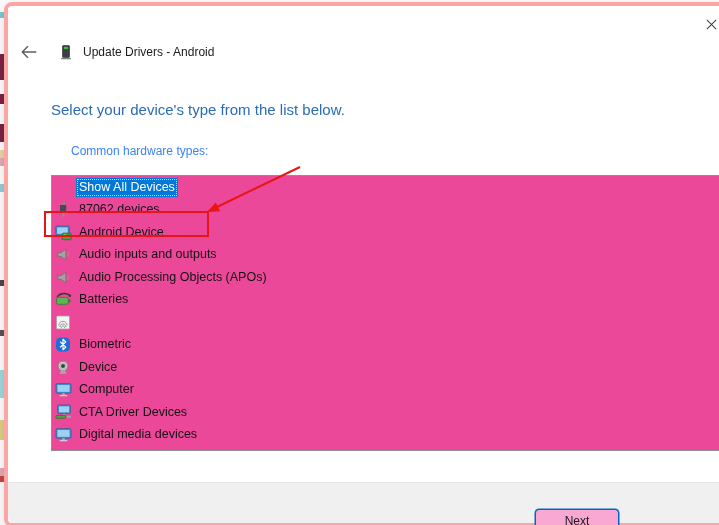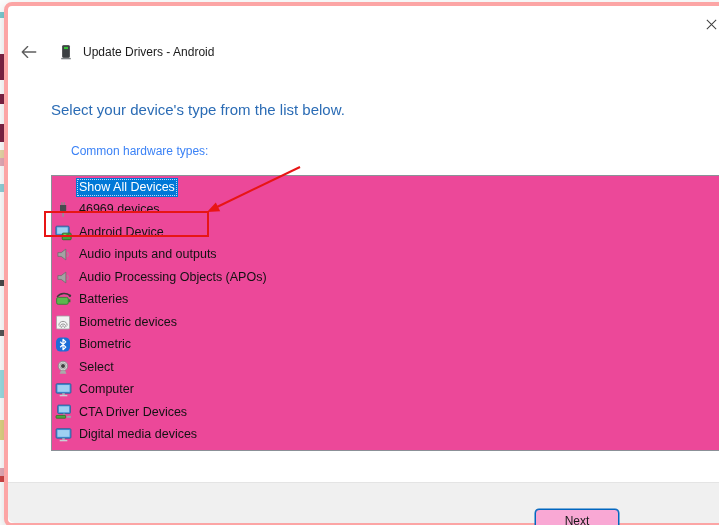--- a/index.html
+++ b/index.html
@@ -105,21 +105,21 @@
         </div>
         <div class="row">
           <span class="row-ic">
             <svg width="16" height="17" viewBox="0 0 16 16">
               <rect x="6.2" y="0.8" width="1.4" height="2.6" fill="#8a8a8a"></rect>
               <rect x="8.6" y="0.8" width="1.4" height="2.6" fill="#8a8a8a"></rect>
               <path d="M5 3.4 h6.2 v5.2 a3.1 3.1 0 0 1 -6.2 0 z" fill="#474b4f"></path>
               <rect x="7.3" y="11" width="1.6" height="4.2" fill="#8f9396"></rect>
             </svg>
           </span>
-          <span class="row-label">46969 devices</span>
+          <span class="row-label">87062 devices</span>
         </div>
         <div class="row">
           <span class="row-ic">
             <svg width="17" height="17" viewBox="0 0 16 16">
               <rect x="0.8" y="2" width="12.5" height="8.5" rx="1" fill="#3f8fd6" stroke="#2a6096" stroke-width=".8"></rect>
               <rect x="2" y="3.2" width="10" height="6" fill="#9fd0f2"></rect>
               <rect x="2.8" y="10.8" width="8.5" height="1.2" fill="#b9c2c9"></rect>
               <rect x="6.8" y="8.6" width="8.4" height="6.2" rx="0.8" fill="#49a33c" stroke="#2c6e24" stroke-width=".8"></rect>
               <rect x="8.2" y="10" width="2" height="1.4" fill="#d9ec85"></rect>
               <rect x="11.4" y="10" width="2" height="1.4" fill="#2c6e24"></rect>
@@ -156,41 +156,40 @@
           </span>
           <span class="row-label">Batteries</span>
         </div>
         <div class="row">
           <span class="row-ic">
             <svg width="16" height="17" viewBox="0 0 16 16">
               <rect x="1.5" y="1.5" width="13" height="13" rx="1" fill="#f4f4f4" stroke="#a2a2a2" stroke-width=".8"></rect>
               <path d="M5 12.5 C5 8.5 11 8.5 11 12.5 M3.8 11 C3.8 5.5 12.2 5.5 12.2 11 M6.3 13.5 C6.3 10.8 9.7 10.8 9.7 13.5" stroke="#8d8d8d" fill="none" stroke-width=".9"></path>
             </svg>
           </span>
-          <span class="row-label">Biometric devices</span>
         </div>
         <div class="row">
           <span class="row-ic">
             <svg width="16" height="17" viewBox="0 0 16 16">
               <rect x="1" y="1" width="14" height="14" rx="4.5" fill="#1d6ed8"></rect>
               <path d="M5.2 5.2 L10.8 10.6 L8 13.2 L8 2.8 L10.8 5.4 L5.2 10.8" stroke="#fff" stroke-width="1.2" fill="none" stroke-linejoin="round"></path>
             </svg>
           </span>
           <span class="row-label">Biometric</span>
         </div>
         <div class="row">
           <span class="row-ic">
             <svg width="16" height="17" viewBox="0 0 16 16">
               <circle cx="8" cy="6.5" r="4.8" fill="#d6d6d6" stroke="#808080" stroke-width=".8"></circle>
               <circle cx="8" cy="6.5" r="3.1" fill="none" stroke="#9e9e9e" stroke-width=".8"></circle>
               <circle cx="8" cy="6.5" r="2" fill="#3f3f3f"></circle>
               <path d="M6 11 L4.5 14.2 H11.5 L10 11" fill="#aaa"></path>
             </svg>
           </span>
-          <span class="row-label">Select</span>
+          <span class="row-label">Device</span>
         </div>
         <div class="row">
           <span class="row-ic">
             <svg width="17" height="17" viewBox="0 0 16 16">
               <rect x="1" y="2.5" width="14" height="9" rx="1" fill="#3f8fd6" stroke="#2a6096" stroke-width=".8"></rect>
               <rect x="2.3" y="3.8" width="11.4" height="6.4" fill="#9fd0f2"></rect>
               <rect x="6.8" y="11.5" width="2.4" height="1.6" fill="#a9b6bf"></rect>
               <rect x="4.4" y="13.1" width="7.2" height="1.3" fill="#c9cfd4"></rect>
             </svg>
           </span>

